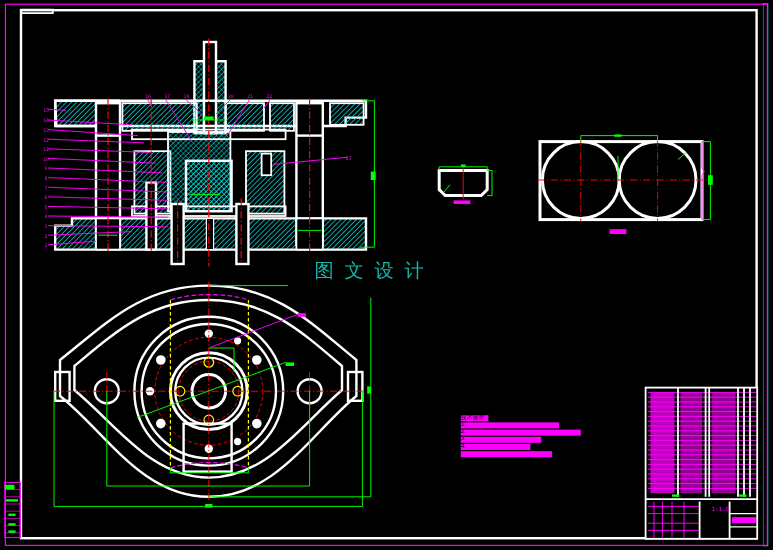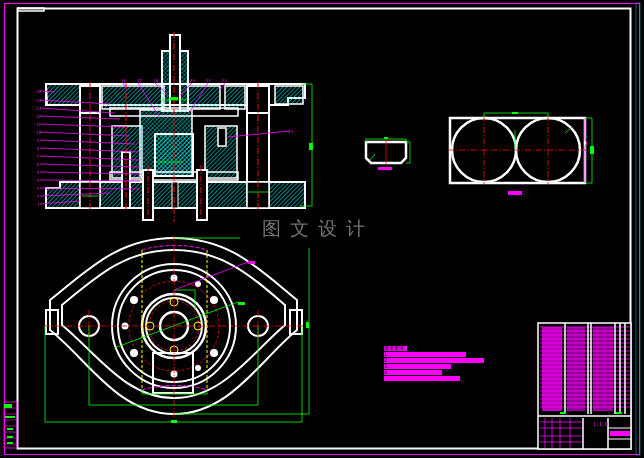--- a/index.html
+++ b/index.html
@@ -1,18 +1,18 @@
 <!DOCTYPE html>
 <html><head>
 <meta charset="utf-8">
 <style>
   html, body { margin:0; padding:0; background:#000; }
   body { width:644px; height:458px; position:relative; overflow:hidden; font-family:"DejaVu Sans", sans-serif; }
   #canvas { position:absolute; left:0; top:0; width:644px; height:458px; }
-  .watermark { position:absolute; left:262px; top:216px; color:#737373; font-family:"DejaVu Sans", sans-serif; font-size:19px; letter-spacing:9px; white-space:nowrap; }
+  .watermark { position:absolute; left:262px; top:216px; color:#14b8a6; font-family:"DejaVu Sans", sans-serif; font-size:16px; letter-spacing:9px; white-space:nowrap; }
   .tech-req { position:absolute; left:384px; top:346px; }
   .tech-req .bar { height:5px; background:#ff00ff; margin-bottom:1px; font-size:5px; line-height:5px; color:#000; overflow:hidden; white-space:nowrap; }
 </style>
 </head>
 <body>
 
 <svg id="canvas" width="644" height="458" viewBox="0 0 644 458" xmlns="http://www.w3.org/2000/svg">
   <defs>
     <pattern id="hatch" patternUnits="userSpaceOnUse" width="3" height="3" patternTransform="rotate(45)">
       <line x1="0" y1="0" x2="0" y2="3" stroke="#00e5e5" stroke-width="1.2"></line>

